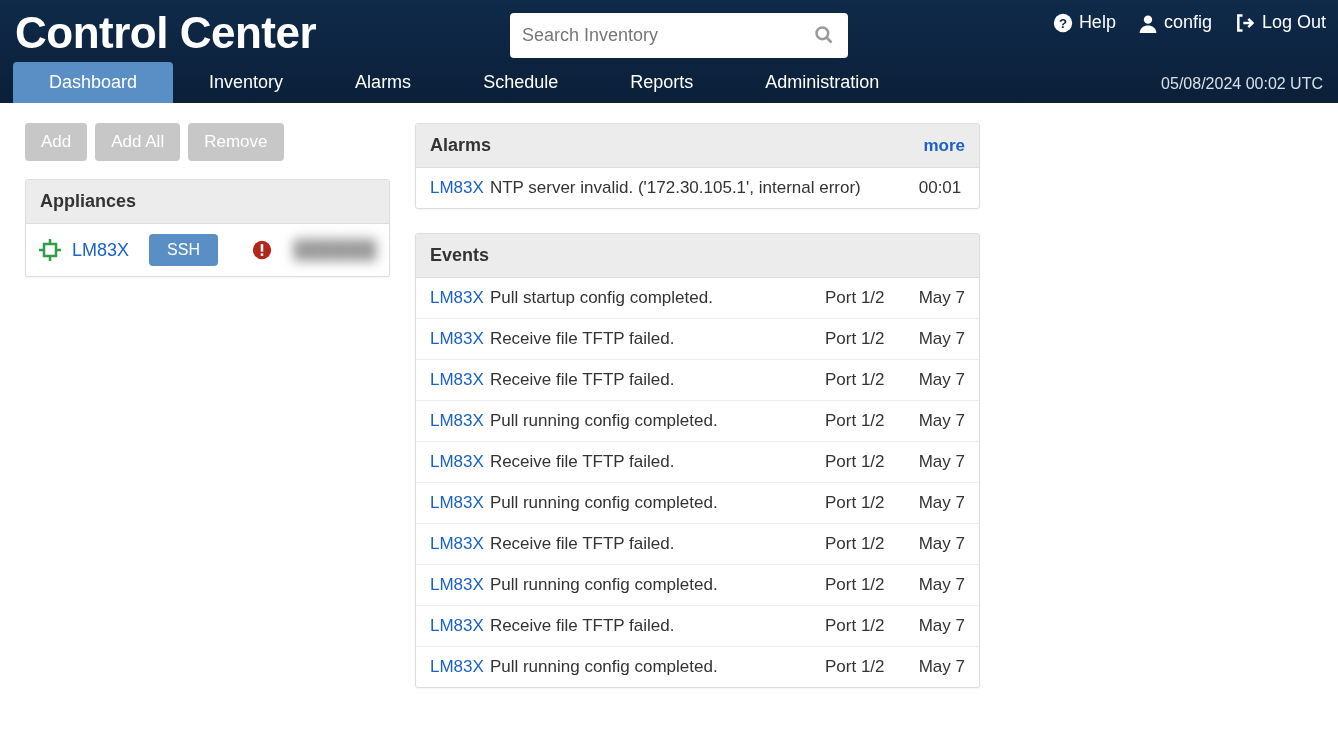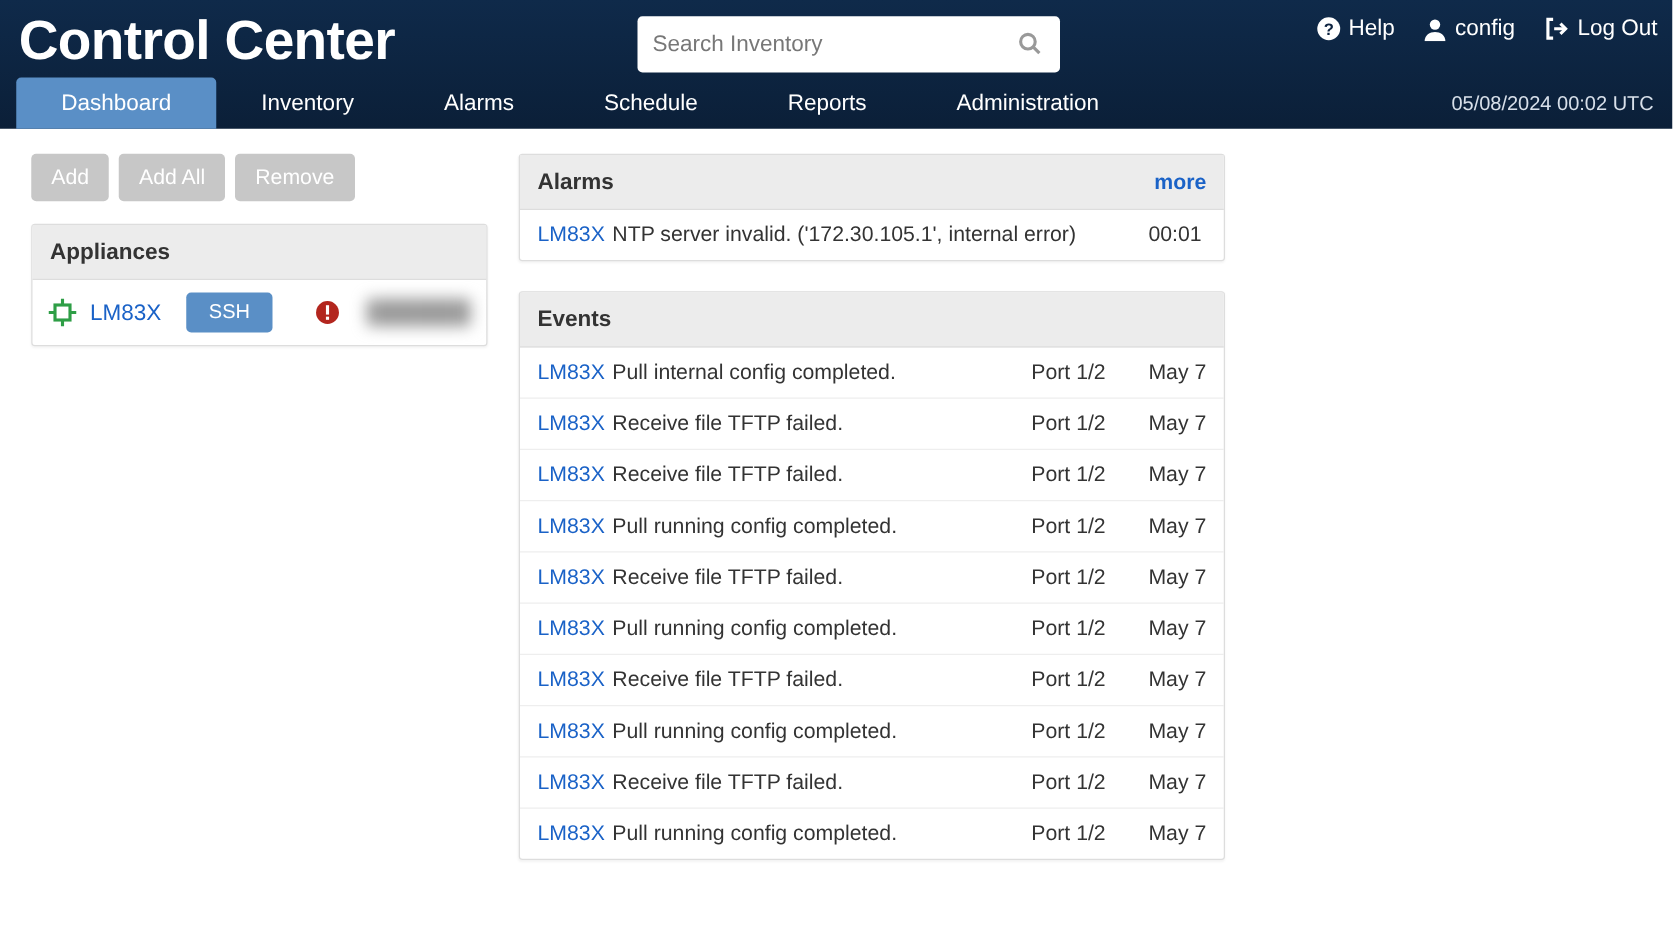--- a/index.html
+++ b/index.html
@@ -171,21 +171,21 @@
         </div>
     </div>
 
     <div class="panel events-panel">
       <div class="panel-header">
         <span>Events</span>
       </div>
       <div id="events-body">
           <div class="row">
             <span class="dev">LM83X</span>
-            <span class="msg">Pull internal config completed.</span>
+            <span class="msg">Pull startup config completed.</span>
             <span class="port">Port 1/2</span>
             <span class="date">May 7</span>
           </div>
           <div class="row">
             <span class="dev">LM83X</span>
             <span class="msg">Receive file TFTP failed.</span>
             <span class="port">Port 1/2</span>
             <span class="date">May 7</span>
           </div>
           <div class="row">

